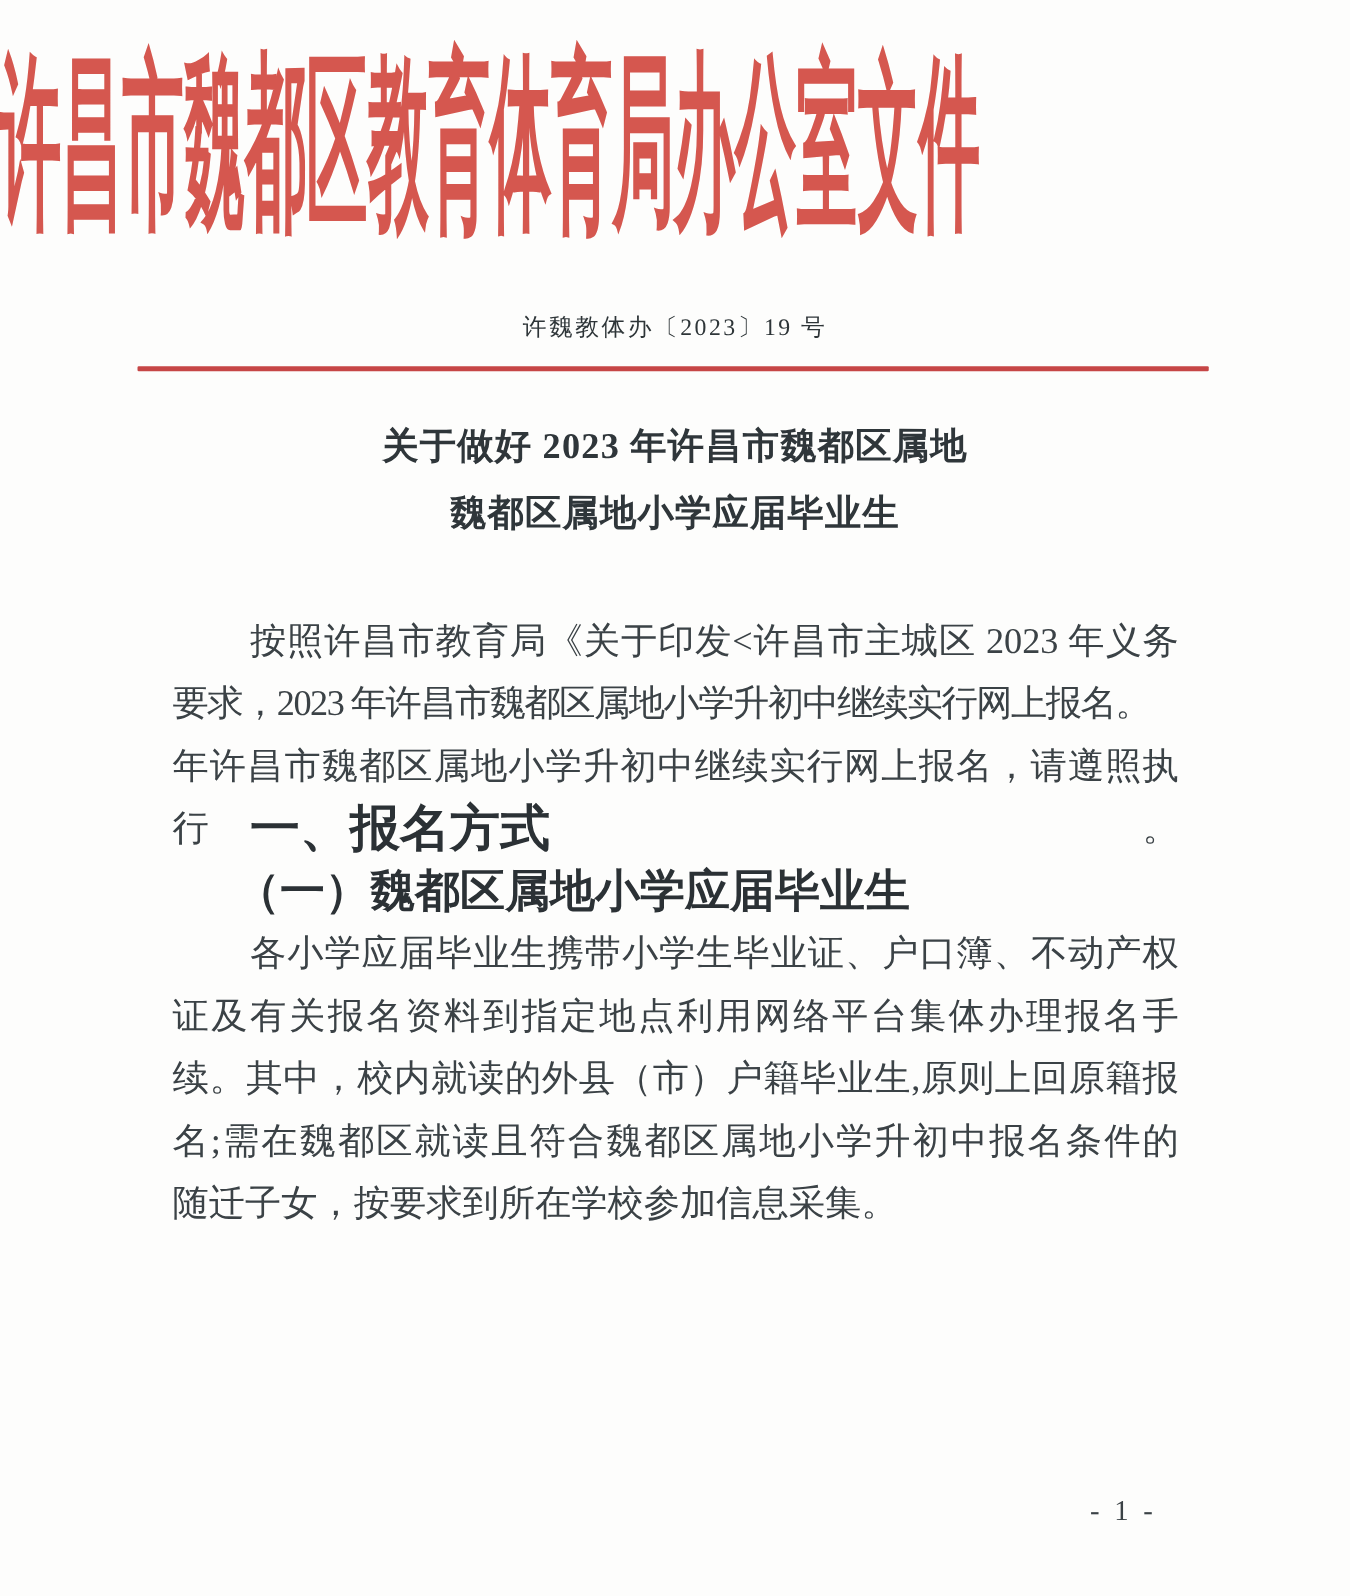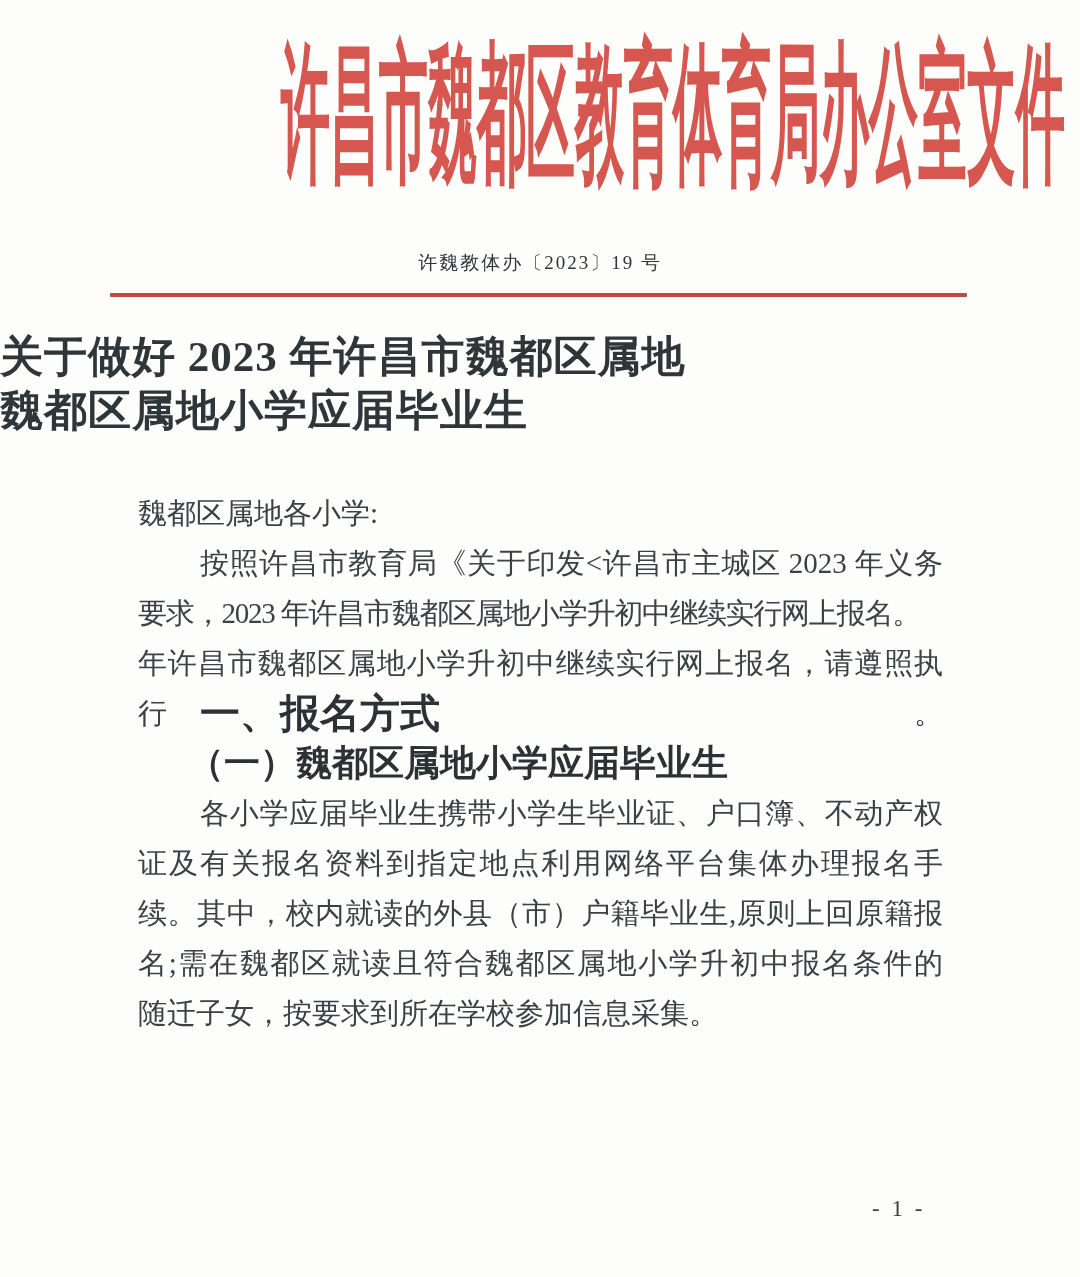--- a/index.html
+++ b/index.html
@@ -8,23 +8,23 @@
     width: 1080px;
     height: 1277px;
     background: #fdfdfc;
     overflow: hidden;
     font-family: "Liberation Serif", serif;
   }
 
   
   .banner {
     position: absolute;
-    top: 39px; left: 0; right: 15px;
+    top: 39px; left: 0; right: 0;
     height: 170px;
-    text-align: right;
+    text-align: left;
   }
   .banner-text {
     display: inline-block;
     font-size: 49px;
     line-height: 49px;
     font-weight: bold;
     color: #d5574f;
     letter-spacing: 0;
     transform: scale(1, 3.1);
     transform-origin: 50% 0;
@@ -48,21 +48,22 @@
     top: 293px; left: 110px;
     width: 857px; height: 4px;
     background: #c64646;
     border-radius: 1px;
   }
 
   
   .title {
     position: absolute;
     top: 330px; left: 0; right: 0;
-    font-size: 43px;
+    text-align: center;
+    font-size: 29px;
     line-height: 54px;
     font-weight: bold;
     color: #2f363a;
     letter-spacing: 1px;
   }
 
   
   .body-block {
     position: absolute;
     top: 488px; left: 138px;
@@ -118,21 +119,20 @@
   <div class="doc-number">许魏教体办〔2023〕19 号</div>
 
   <div class="red-rule"></div>
 
   <div class="title">
     <div>关于做好 2023 年许昌市魏都区属地</div>
     <div>魏都区属地小学应届毕业生</div>
   </div>
 
   <div class="body-block">
-    <div class="line">魏都区属地各小学:</div>
 
     <div class="line i2 j">按照许昌市教育局《关于印发&lt;许昌市主城区 2023 年义务</div>
     <div class="line ov">要求，2023 年许昌市魏都区属地小学升初中继续实行网上报名。</div>
     <div class="line j">年许昌市魏都区属地小学升初中继续实行网上报名，请遵照执行。</div>
 
     <div class="line i2 h1">一、报名方式</div>
     <div class="line i2p h2">（一）魏都区属地小学应届毕业生</div>
 
     <div class="line i2 j">各小学应届毕业生携带小学生毕业证、户口簿、不动产权</div>
     <div class="line j">证及有关报名资料到指定地点利用网络平台集体办理报名手</div>

